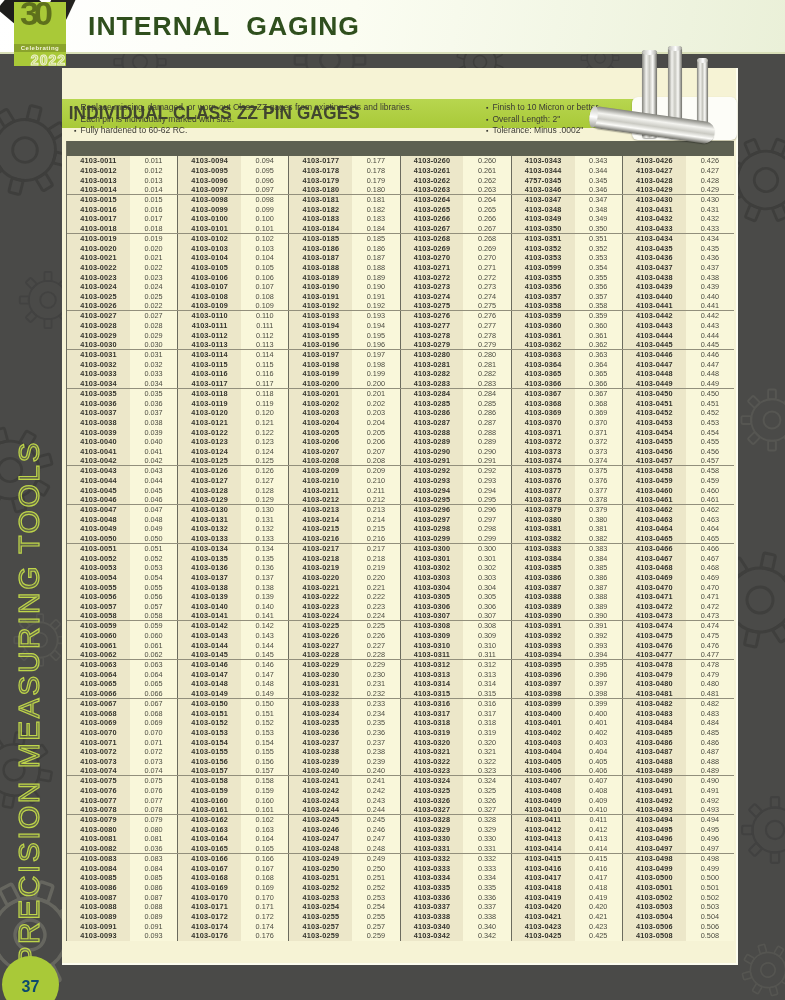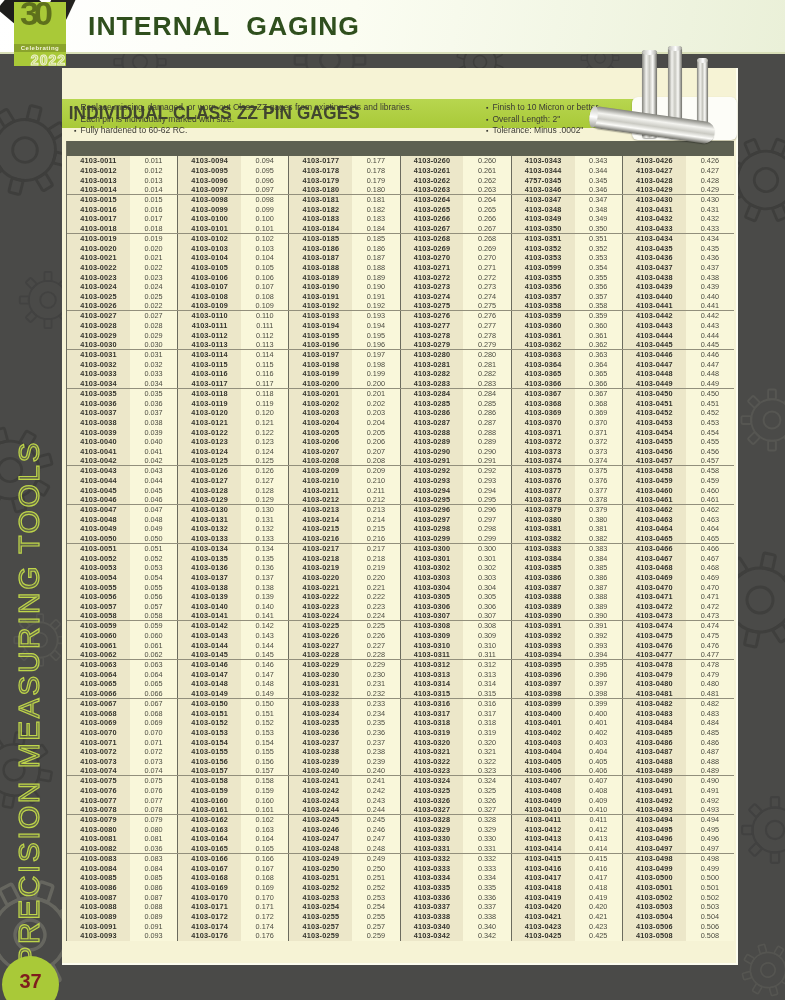--- a/index.html
+++ b/index.html
@@ -64,21 +64,21 @@
   .size-cell{background:var(--size-cell,#f9f7da);color:#4c4c41;border-right:1.5px solid #6b6b5e;}
   .size-cell.last{border-right:none;}
   .tablewrap{border-left:1.5px solid #6b6b5e;}
 
   
   .sidebar-text{position:absolute;left:12px;bottom:34px;z-index:1;writing-mode:vertical-rl;transform:rotate(180deg);
                 font-size:30px;letter-spacing:2.5px;font-weight:400;
                 color:rgba(191,214,74,.22);-webkit-text-stroke:1.2px #bed54a;white-space:nowrap;}
   .page-circle{position:absolute;left:2px;top:956px;width:57px;height:57px;border-radius:50%;
                background:var(--accent-green,#a9c938);z-index:5;text-align:center;}
-  .page-num{font-size:20px;font-weight:bold;color:#7f1d1d;display:block;margin-top:14px;}
+  .page-num{font-size:16px;font-weight:bold;color:#0c4a6e;display:block;margin-top:22px;}
 </style>
 </head>
 <body>
 
 <div class="page">
 
   <svg class="bg" width="785" height="1000" viewBox="0 0 785 1000">
     <defs>
       <g id="gear" fill="none" stroke-width="3">
         <circle r="32"></circle>

